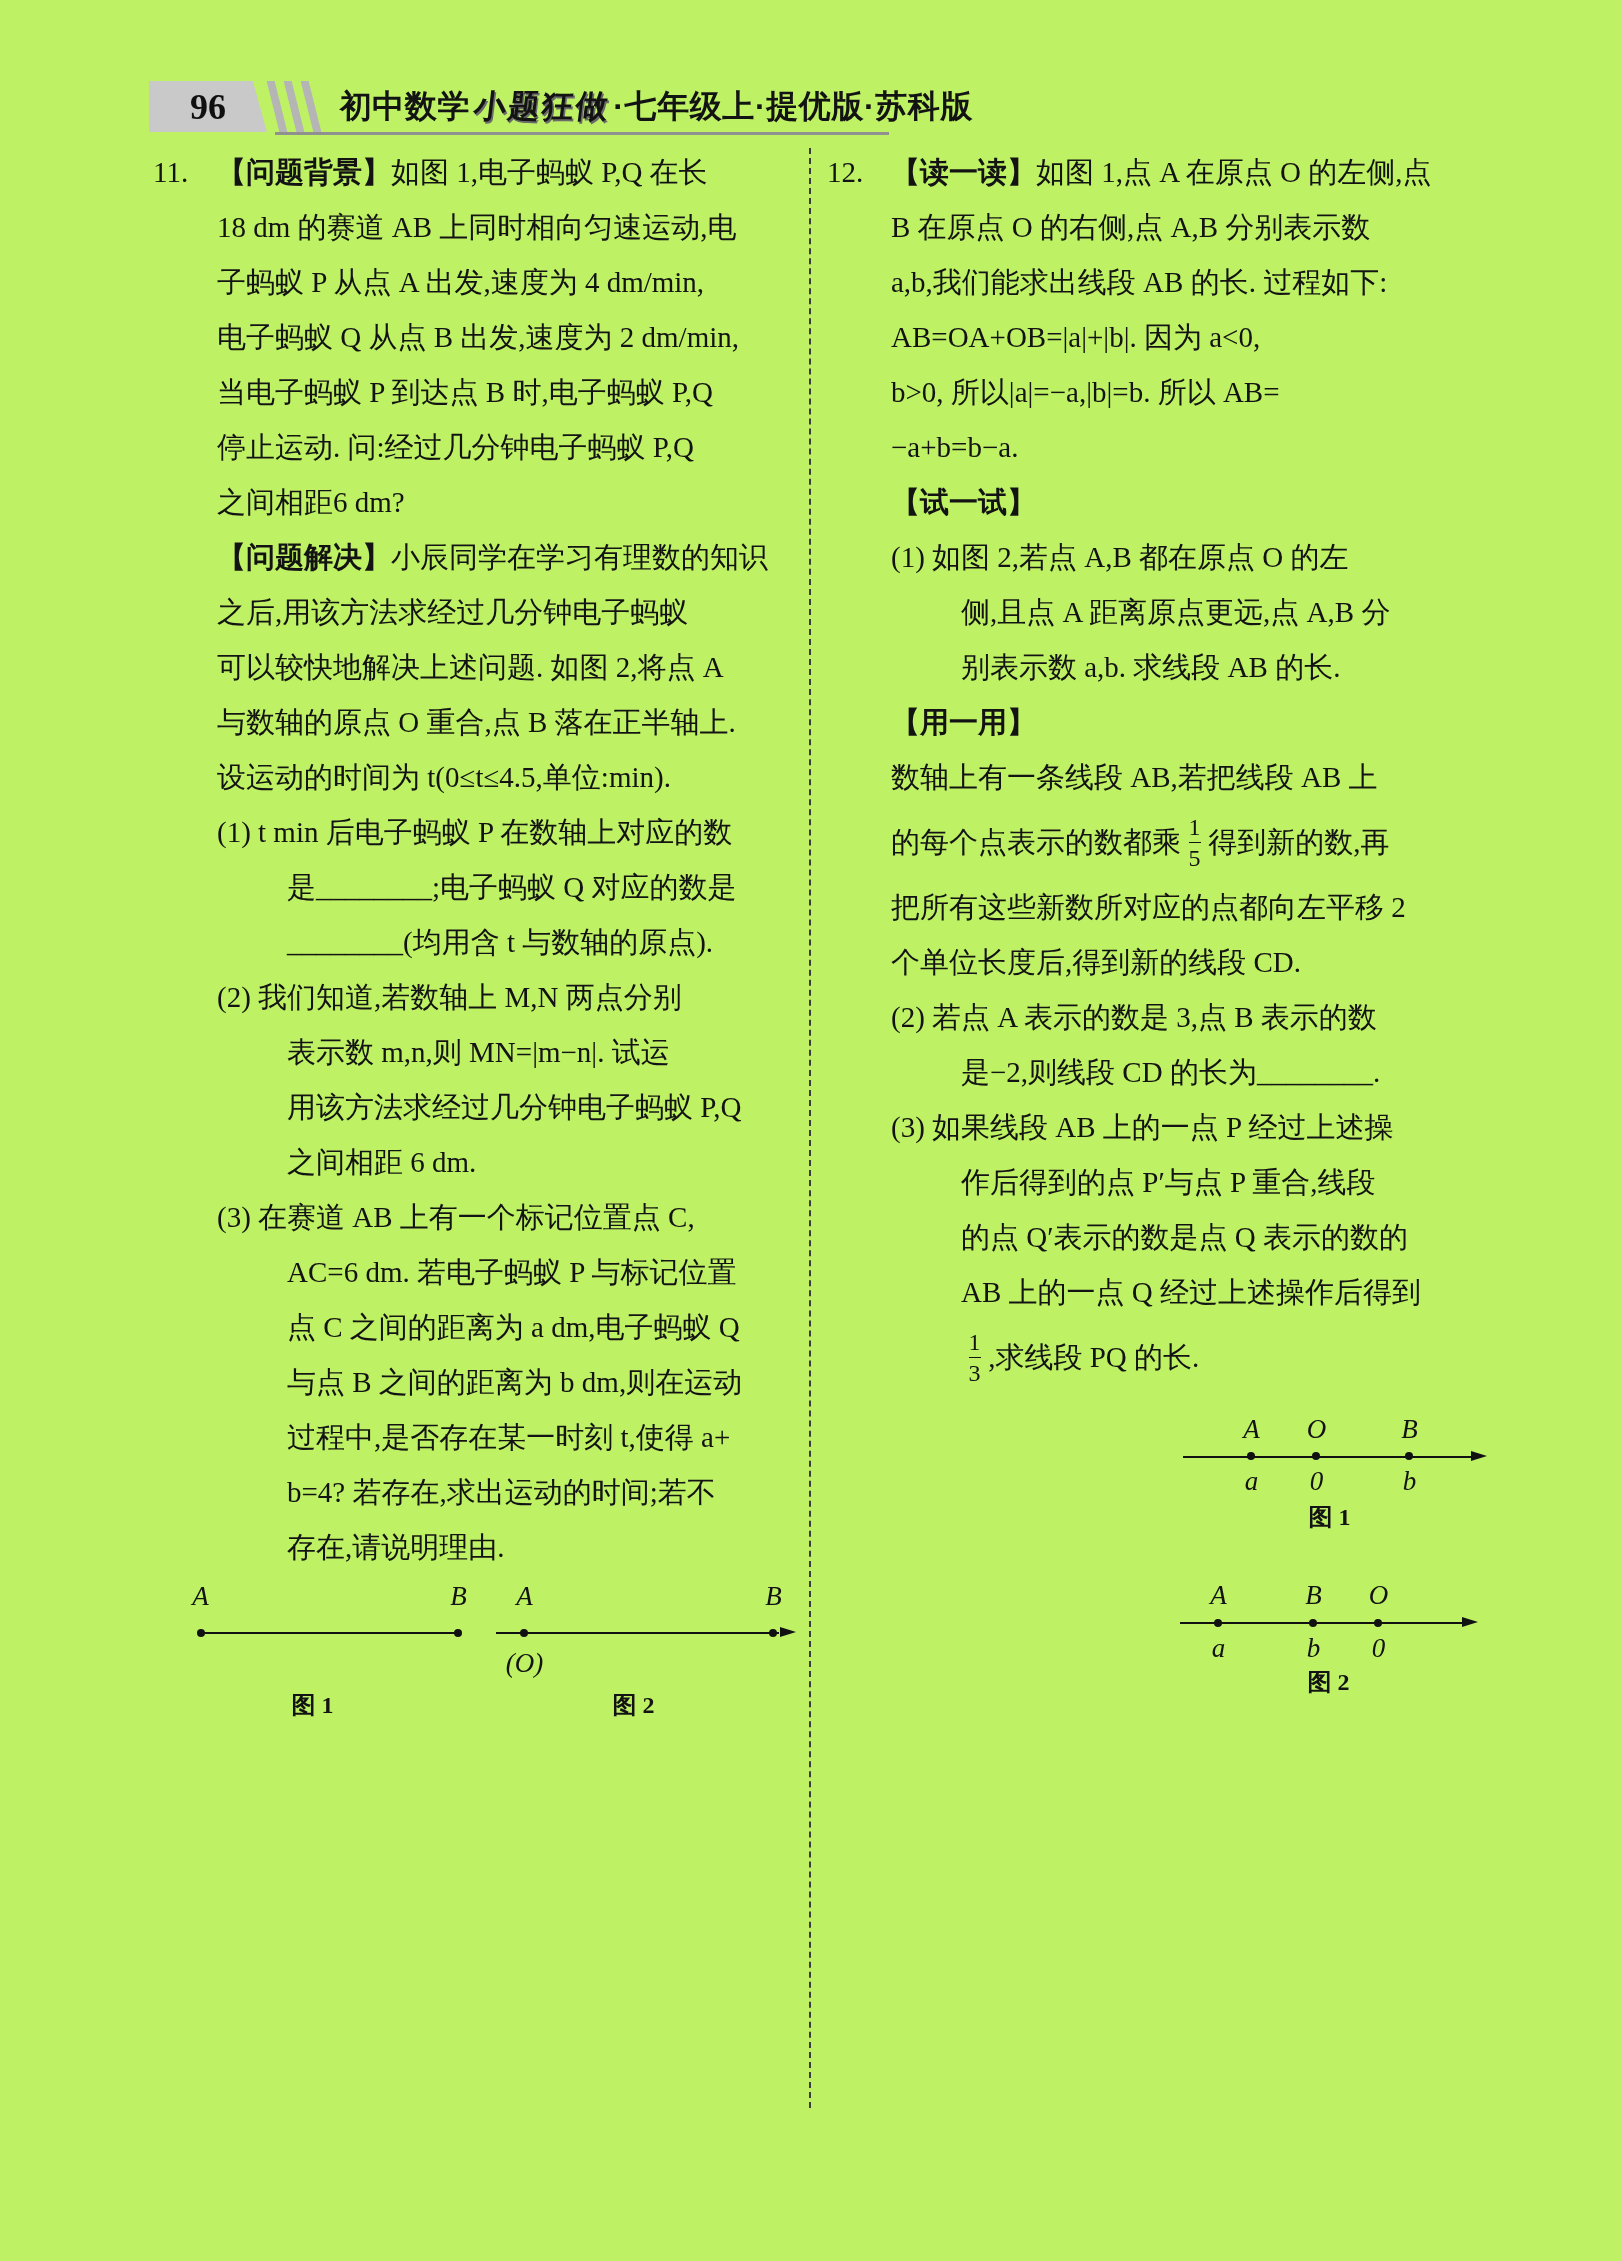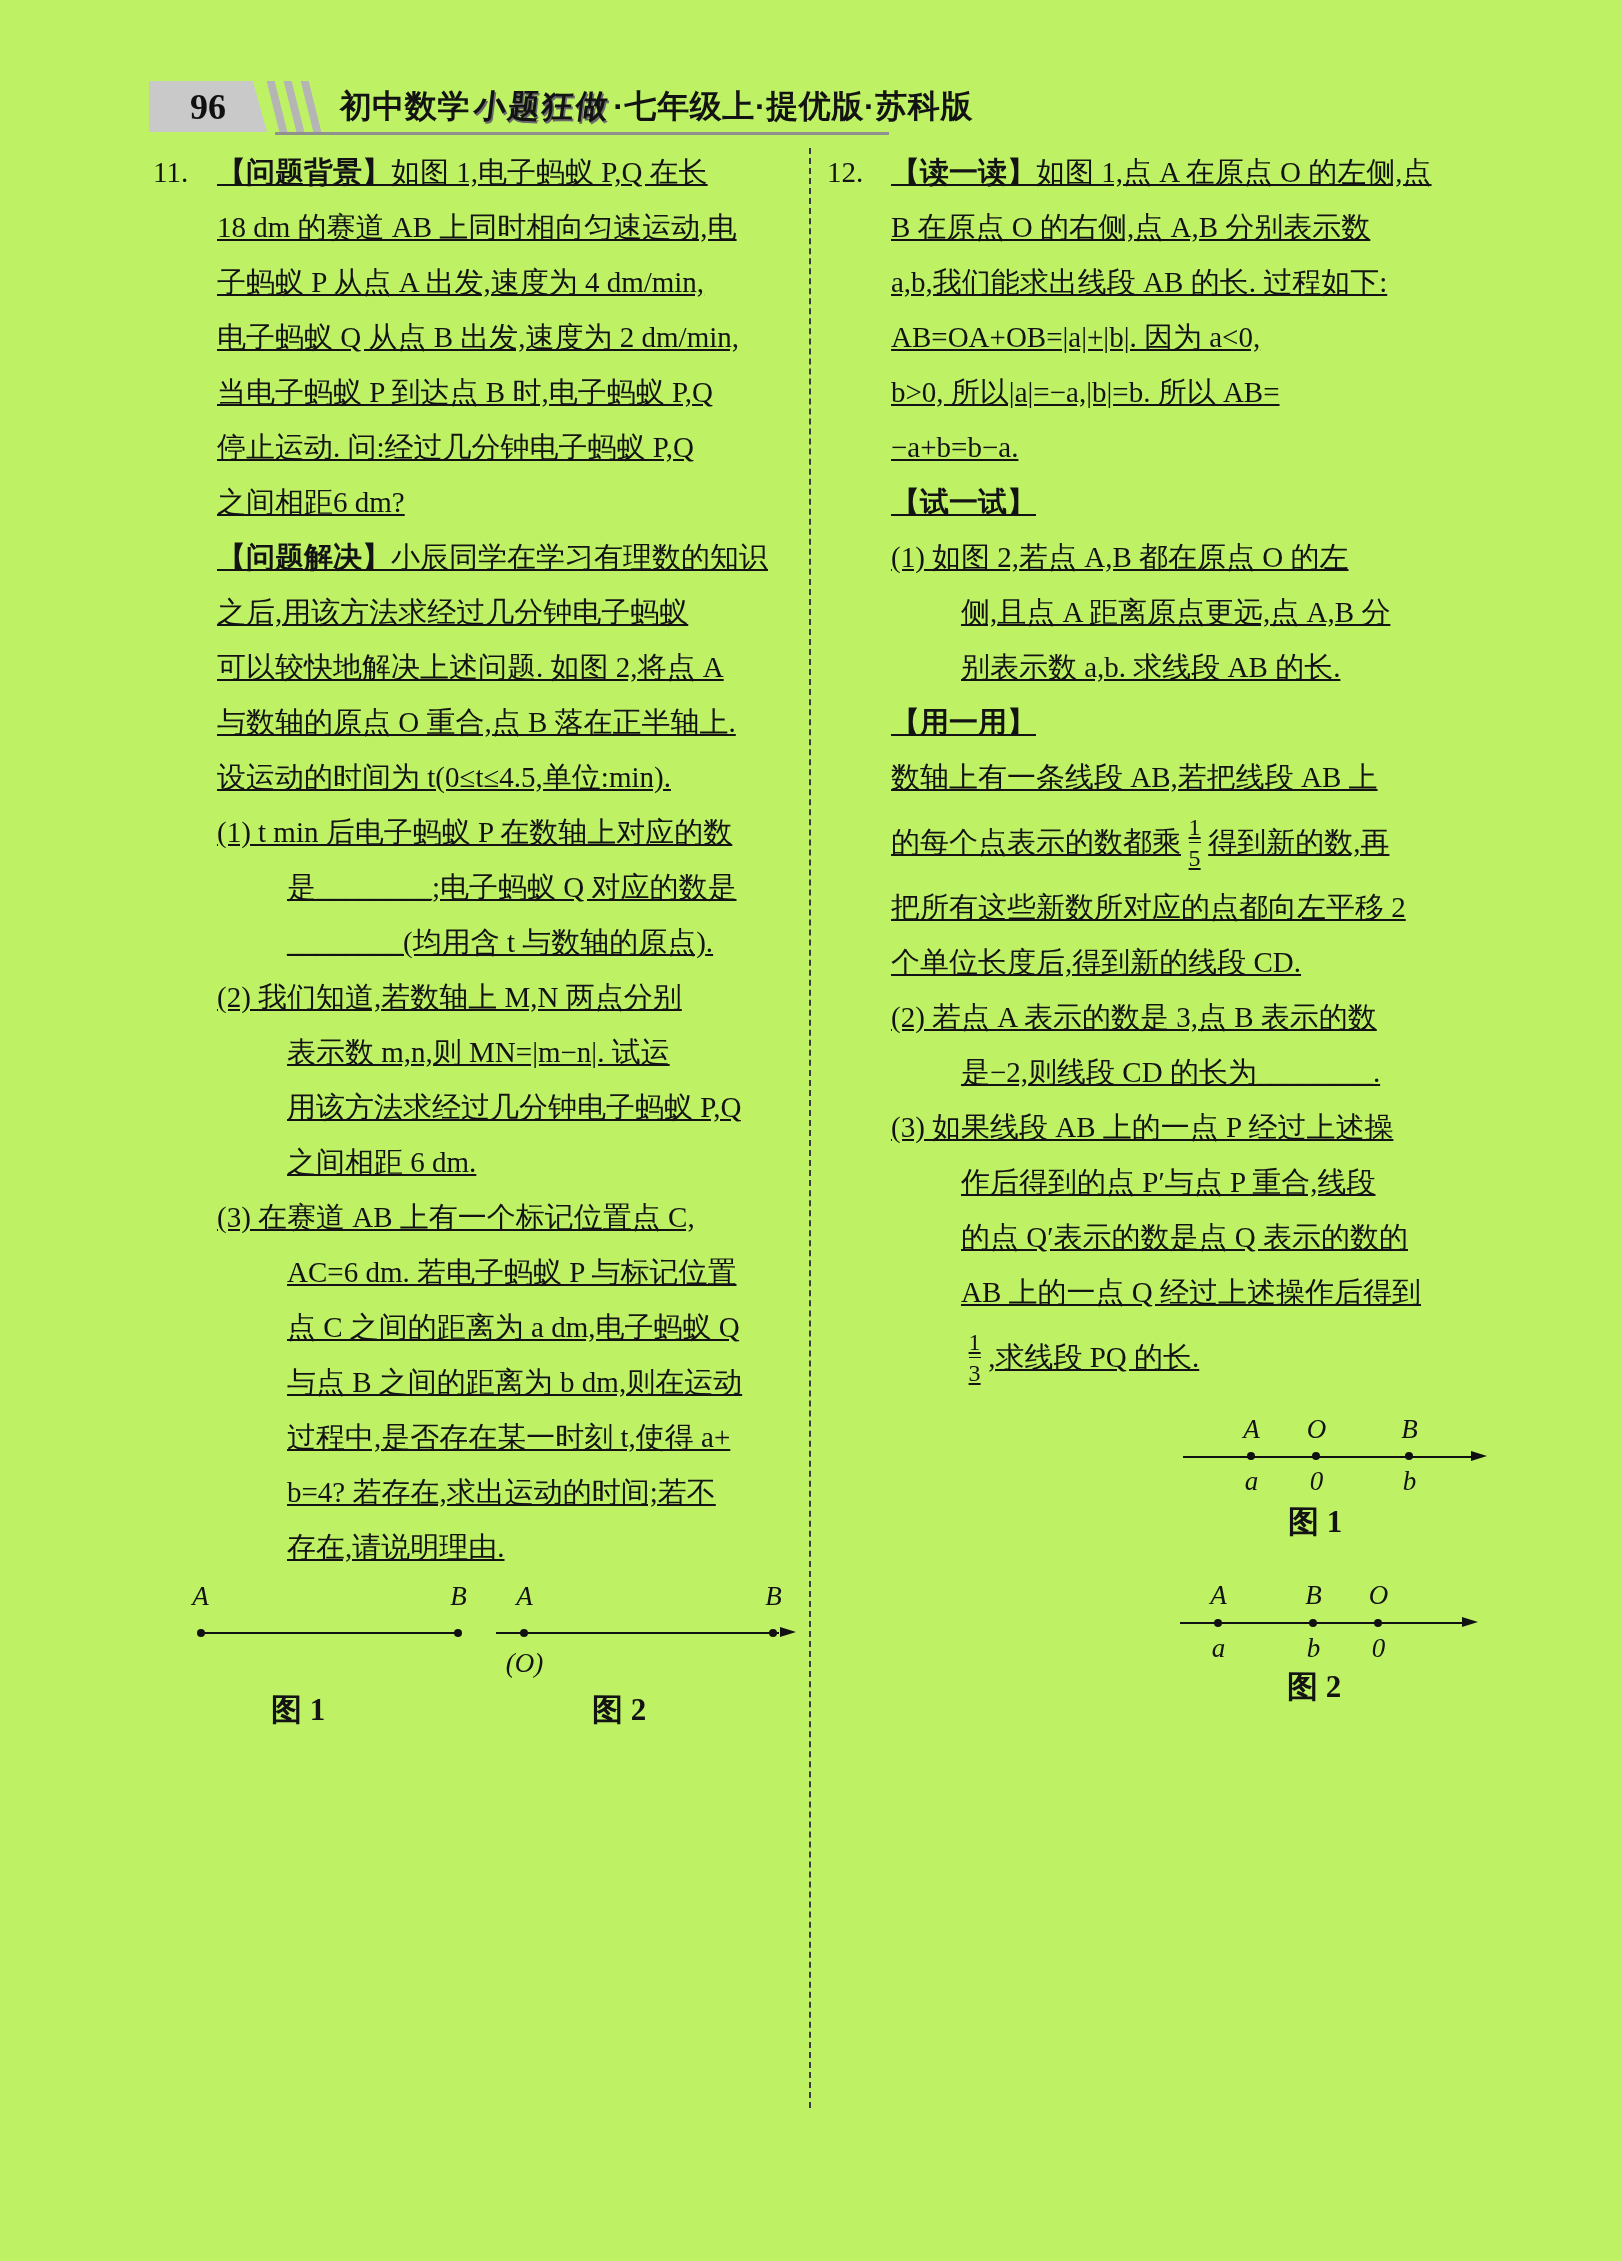--- a/index.html
+++ b/index.html
@@ -19,42 +19,42 @@
          text-shadow:1.6px 1.6px 0 #6b6b6b;margin:0 3.8px;}
   .hrule{position:absolute;left:126px;top:51px;width:614px;height:2.5px;background:#909090;}
 
   
   .divider{position:absolute;left:809px;top:148px;height:1960px;width:0;border-left:2.5px dashed #3c3c3c;}
 
   
   .col{position:absolute;top:145px;}
   .col.left{left:153px;width:646px;}
   .col.right{left:827px;width:667px;}
-  .ln{height:55px;line-height:55px;font-size:29px;white-space:nowrap;text-decoration:underline;}
+  .ln{height:55px;line-height:55px;font-size:29px;white-space:nowrap;}
   .in1{padding-left:64px;}
   .in2{padding-left:134px;}
   .tall{height:75px;display:flex;align-items:center;line-height:1.2;}
   .pnum{display:inline-block;width:64px;}
   .bold{font-family:"Liberation Sans","DejaVu Sans",sans-serif;font-weight:700;}
 
   
   .frac{display:inline-flex;flex-direction:column;align-items:center;vertical-align:middle;
         line-height:1;margin:0 7.6px;font-size:24px;}
   .frac .den{border-top:1.9px solid #131313;padding-top:3.2px;margin-top:3.2px;}
 
   
   .figbox{position:absolute;}
   .figbox.p11{left:153px;top:1562px;width:665px;height:172px;}
   .figbox.p12{left:827px;top:1406px;width:668px;height:305px;}
   .hline{position:absolute;height:1.9px;background:#111;}
   .dot{position:absolute;width:8.3px;height:8.3px;background:#111;border-radius:50%;}
   .arr{position:absolute;width:0;height:0;border-left:16.5px solid #111;
        border-top:5.7px solid transparent;border-bottom:5.7px solid transparent;}
   .flb{position:absolute;font-style:italic;font-size:27px;width:51px;text-align:center;}
-  .fcap{position:absolute;font-size:31px;font-weight:700;width:83px;}
+  .fcap{position:absolute;font-size:24px;font-weight:700;width:83px;text-align:center;}
 </style>
 </head>
 <body>
 
 <div class="page">
 
   <div class="hdr">
     <div class="pgblock">
       <span class="pgnum">96</span>
     </div>

